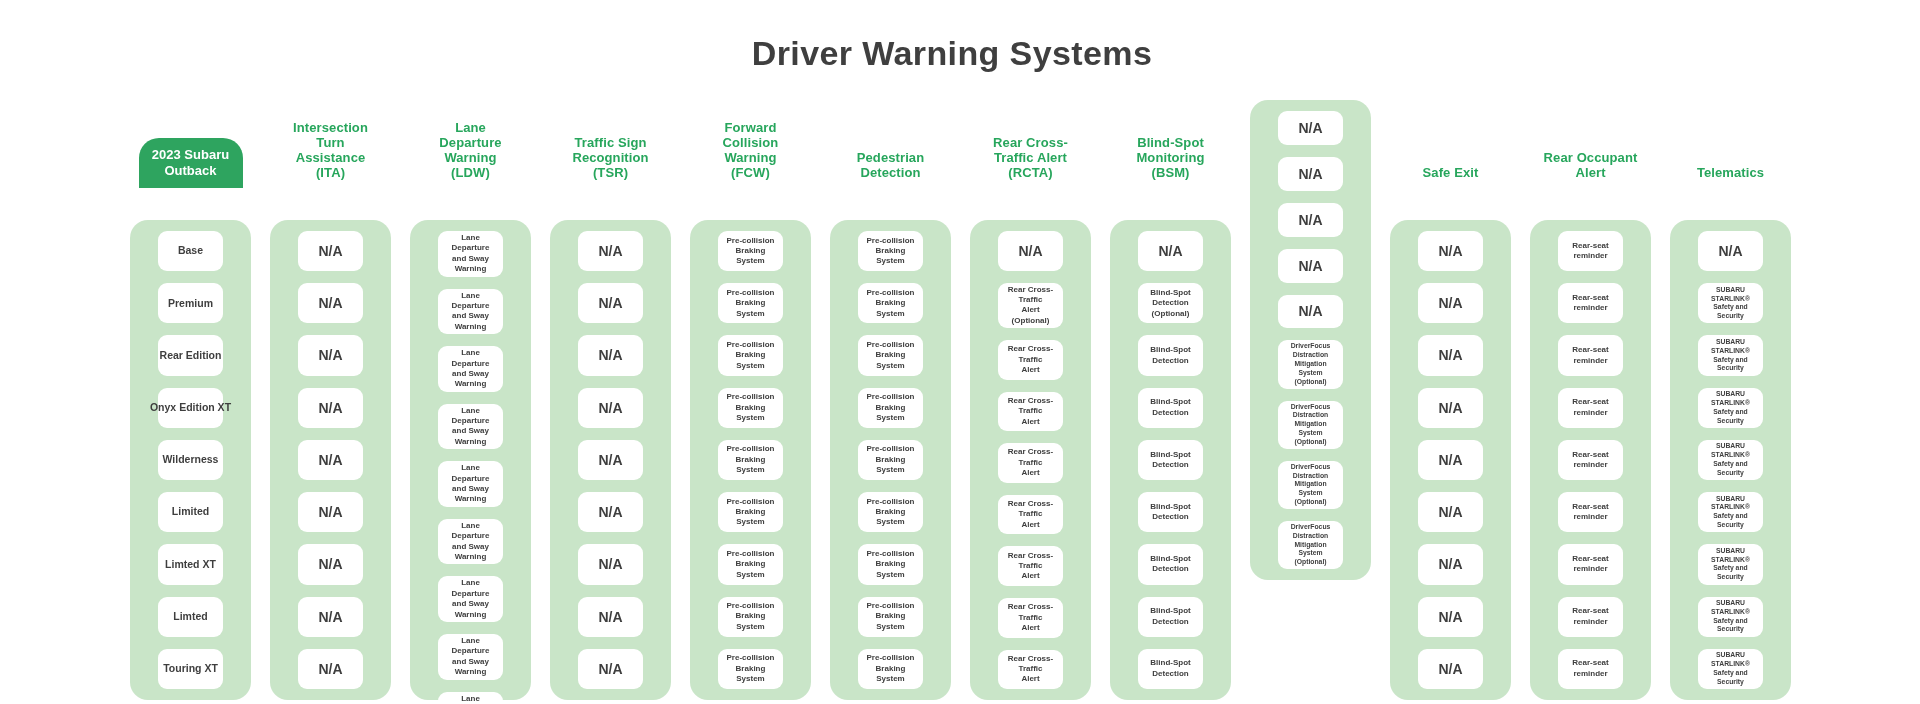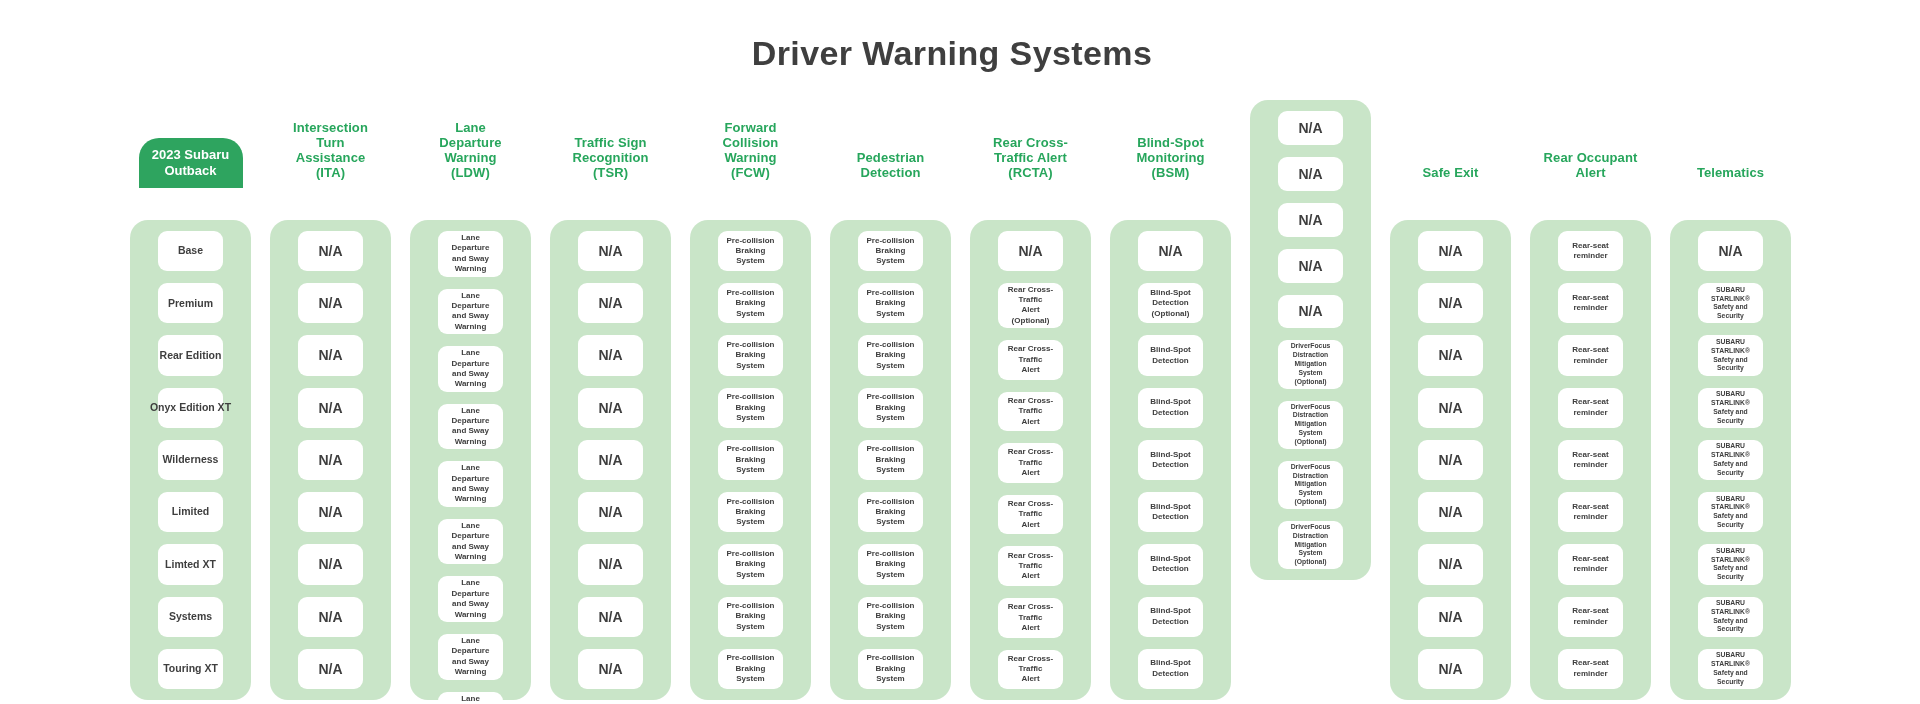--- a/index.html
+++ b/index.html
@@ -45,21 +45,21 @@
 Outback</div>
         </div>
         <div class="col-body">
           <div class="cell trim">Base</div>
           <div class="cell trim">Premium</div>
           <div class="cell trim">Rear Edition</div>
           <div class="cell trim">Onyx Edition XT</div>
           <div class="cell trim">Wilderness</div>
           <div class="cell trim">Limited</div>
           <div class="cell trim">Limted XT</div>
-          <div class="cell trim">Systems</div>
+          <div class="cell trim">Limted</div>
           <div class="cell trim">Touring XT</div>
         </div>
       </div>
       <div class="col">
         <div class="col-header">
           <div class="header-label">Intersection
 Turn
 Assistance
 (ITA)</div>
         </div>

